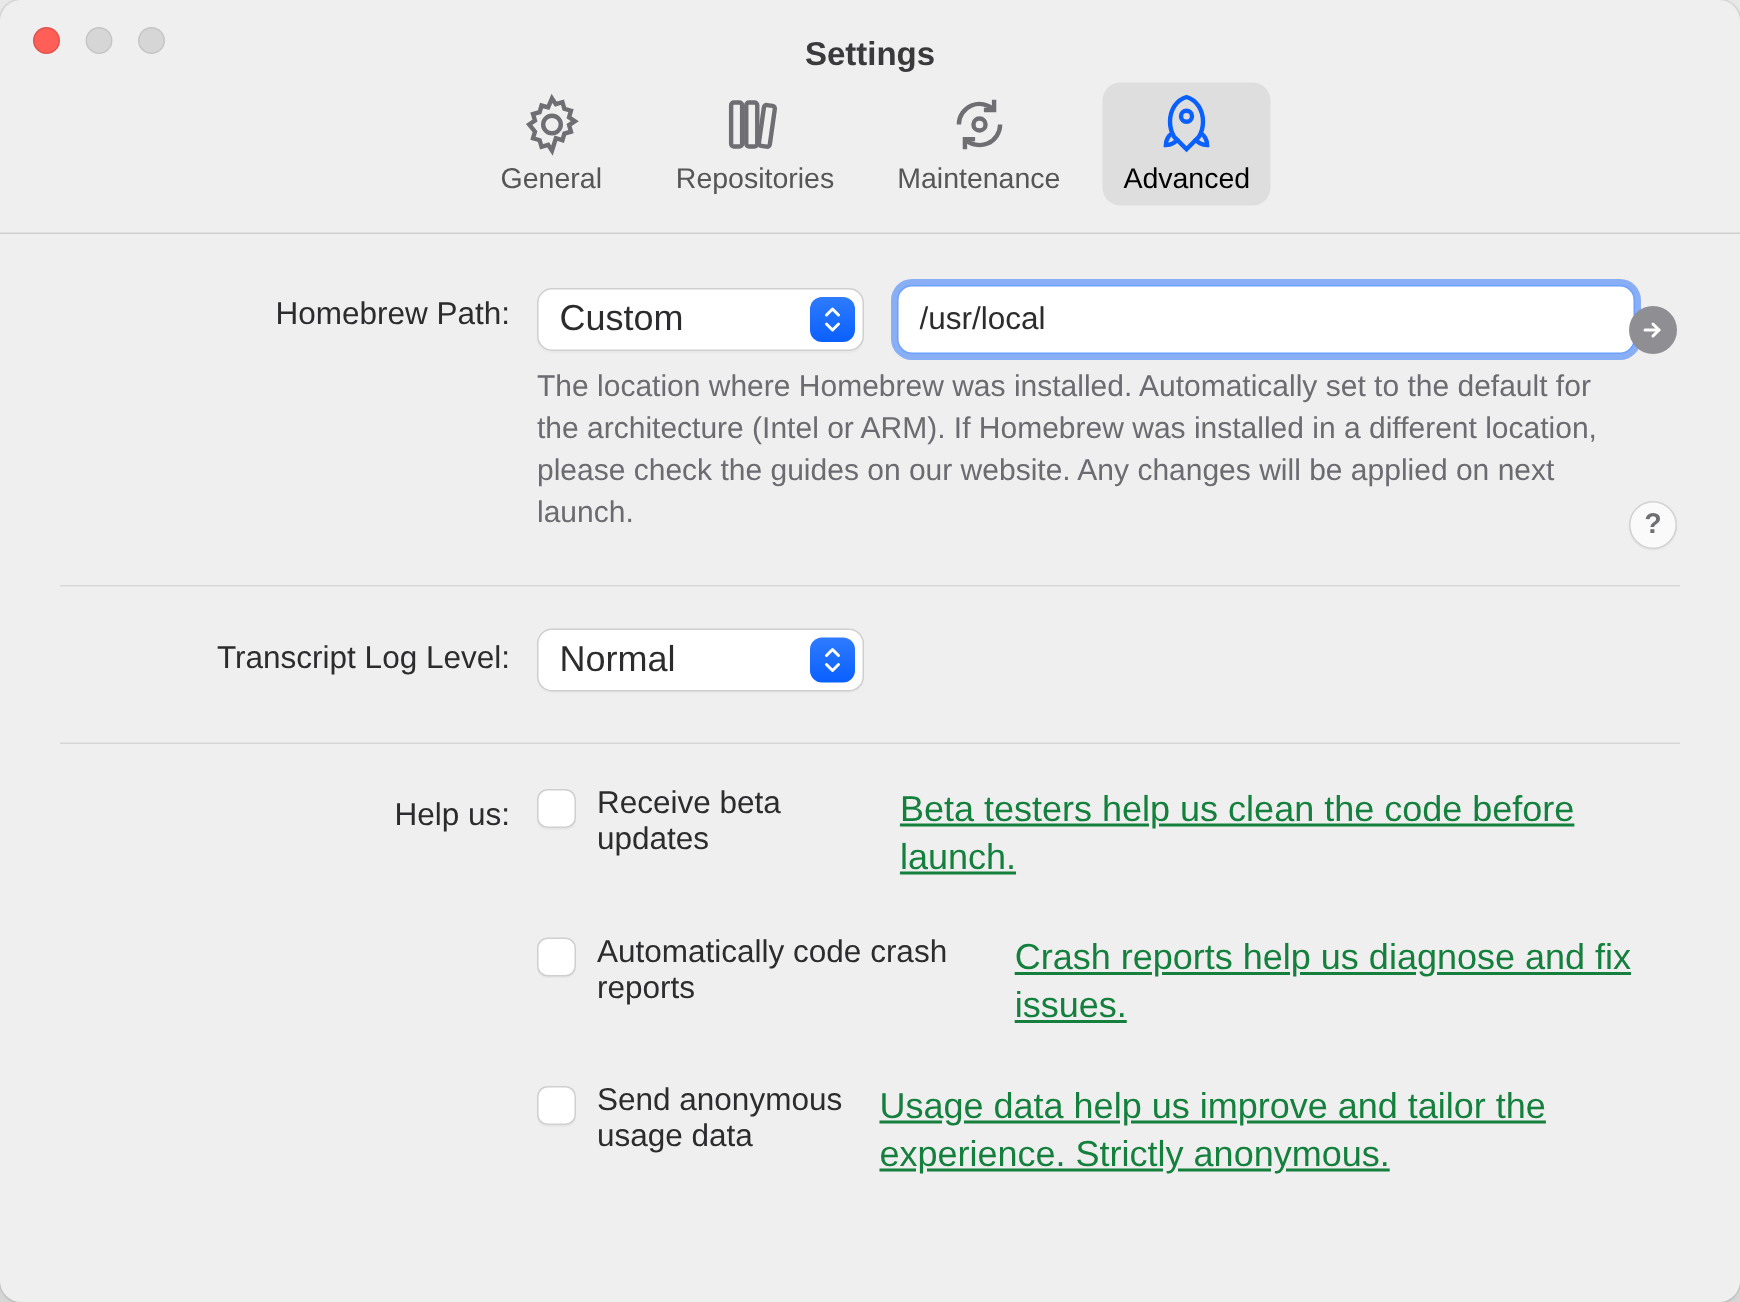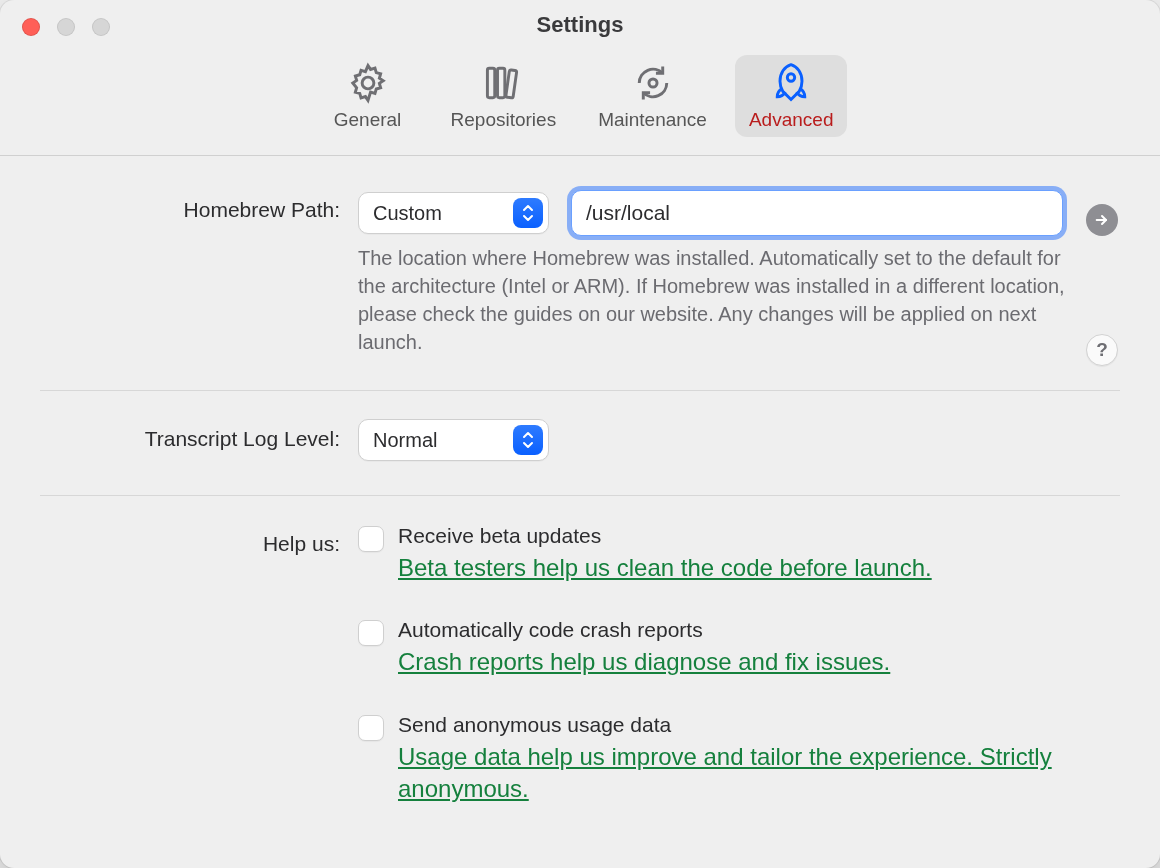--- a/index.html
+++ b/index.html
@@ -15,21 +15,21 @@
     background: #efefef;
     border-radius: 14px;
     box-shadow: 0 15px 40px rgba(0,0,0,0.25), 0 0 0 1px rgba(0,0,0,0.08);
     margin: 0 auto;
     overflow: hidden;
     position: relative;
   }
   .titlebar {
     height: 49px;
     display: flex;
-    align-items: center;
+    align-items: flex-end;
     justify-content: center;
     position: relative;
     border-bottom: 0 solid transparent;
   }
   .traffic {
     position: absolute;
     left: 22px; top: 18px;
     display: flex; gap: 17px;
   }
   .traffic .dot {
@@ -62,21 +62,21 @@
     gap: 4px;
   }
   .tab.active {
     background: #dedede;
   }
   .tab svg { display: block; }
   .tab .label {
     font-size: 19px;
     color: #565656;
   }
-  .tab.active .label { color: #b91c1c; }
+  .tab.active .label { color: #000000; }
   .content {
     padding: 34px 40px 40px 40px;
     font-size: 21px;
   }
   .row {
     display: flex;
     align-items: flex-start;
     gap: 18px;
   }
   .label-col {
@@ -92,29 +92,29 @@
     flex-direction: column;
     gap: 8px;
   }
   .field-line {
     display: flex;
     align-items: center;
     gap: 22px;
   }
   .select {
     position: relative;
-    width: 191px;
+    width: 218px;
     height: 42px;
     background: #ffffff;
     border: 1px solid #cfcfcf;
     border-radius: 10px;
     display: flex;
     align-items: center;
     padding: 0 44px 0 14px;
-    font-size: 20px;
+    font-size: 24px;
     color: #2c2c2e;
     box-shadow: 0 1px 1px rgba(0,0,0,0.03);
   }
   .select .chevrons {
     position: absolute;
     right: 5px; top: 5px; bottom: 5px;
     width: 30px;
     border-radius: 8px;
     background: linear-gradient(#2e7bff, #0a60ff);
     display: flex;
@@ -176,21 +176,21 @@
   }
   .checkbox {
     width: 26px; height: 26px;
     border-radius: 7px;
     background: #ffffff;
     border: 1px solid #cfcfcf;
     box-shadow: 0 1px 1px rgba(0,0,0,0.04);
     flex-shrink: 0;
     margin-top: 2px;
   }
-  .check-label-group { display: flex; flex-direction: column; gap: 4px; }
+  .check-label-group { display: flex; flex-direction: row; gap: 4px; }
   .check-label { font-size: 21px; color: #2c2c2e; }
   .check-desc { font-size: 24px; color: #15803d; line-height: 1.35; max-width: 680px; text-decoration: underline; }
   .check-block + .check-block { margin-top: 22px; }
   .go-holder { position: absolute; right: 42px; top: 204px; }
   .help-abs { position: absolute; right: 42px; top: 334px; }
 </style>
 </head>
 <body>
 
 <div class="window">

